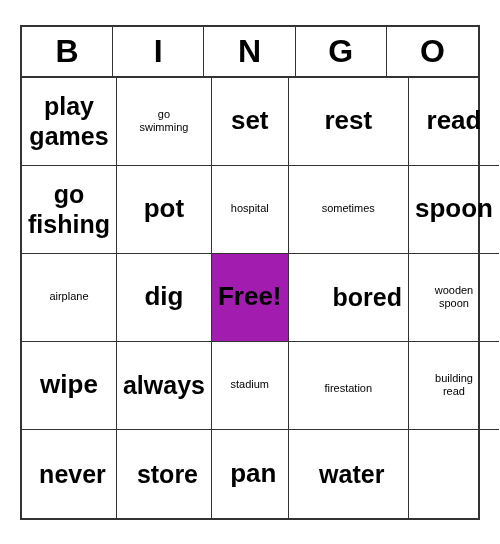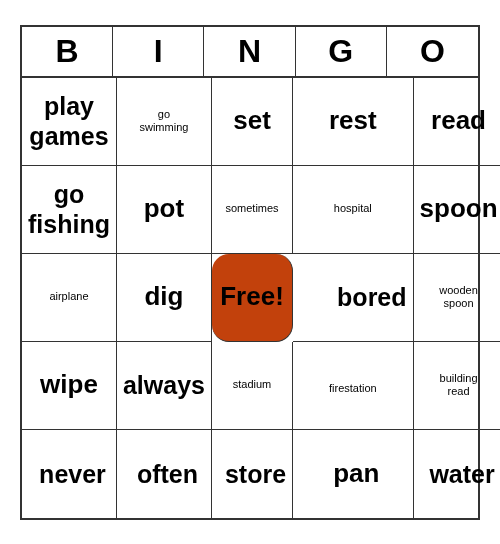--- a/index.html
+++ b/index.html
@@ -99,35 +99,35 @@
         <span class="cell-text large" style="white-space: pre-line;">read</span>
       </div>
       <div class="cell">
         <span class="cell-text medium" style="white-space: pre-line;">go
 fishing</span>
       </div>
       <div class="cell">
         <span class="cell-text large" style="white-space: pre-line;">pot</span>
       </div>
       <div class="cell">
-        <span class="cell-text small" style="white-space: pre-line;">sometimes</span>
+        <span class="cell-text small" style="white-space: pre-line;">hospital</span>
       </div>
       <div class="cell">
-        <span class="cell-text small" style="white-space: pre-line;">hospital</span>
+        <span class="cell-text small" style="white-space: pre-line;">sometimes</span>
       </div>
       <div class="cell">
         <span class="cell-text large" style="white-space: pre-line;">spoon</span>
       </div>
       <div class="cell">
         <span class="cell-text small" style="white-space: pre-line;">airplane</span>
       </div>
       <div class="cell">
         <span class="cell-text large" style="white-space: pre-line;">dig</span>
       </div>
-      <div class="cell" style="background: #c2410c; border-radius: 17px;">
+      <div class="cell" style="background: #a21caf;">
         <span class="cell-text large" style="white-space: pre-line;">Free!</span>
       </div>
       <div class="cell">
         <span class="cell-text medium" style="white-space: pre-line; margin-left: 38px;">bored</span>
       </div>
       <div class="cell">
         <span class="cell-text small" style="white-space: pre-line;">wooden
 spoon</span>
       </div>
       <div class="cell">
@@ -143,23 +143,20 @@
         <span class="cell-text small" style="white-space: pre-line; margin-top: 8px;">firestation</span>
       </div>
       <div class="cell">
         <span class="cell-text small" style="white-space: pre-line;">building
 read</span>
       </div>
       <div class="cell">
         <span class="cell-text medium" style="white-space: pre-line;">never</span>
       </div>
       <div class="cell">
-        <span class="cell-text medium" style="white-space: pre-line;">often</span>
-      </div>
-      <div class="cell">
         <span class="cell-text medium" style="white-space: pre-line;">store</span>
       </div>
       <div class="cell">
         <span class="cell-text large" style="white-space: pre-line;">pan</span>
       </div>
       <div class="cell">
         <span class="cell-text medium" style="white-space: pre-line;">water</span>
       </div>
     </div>
 </div>

